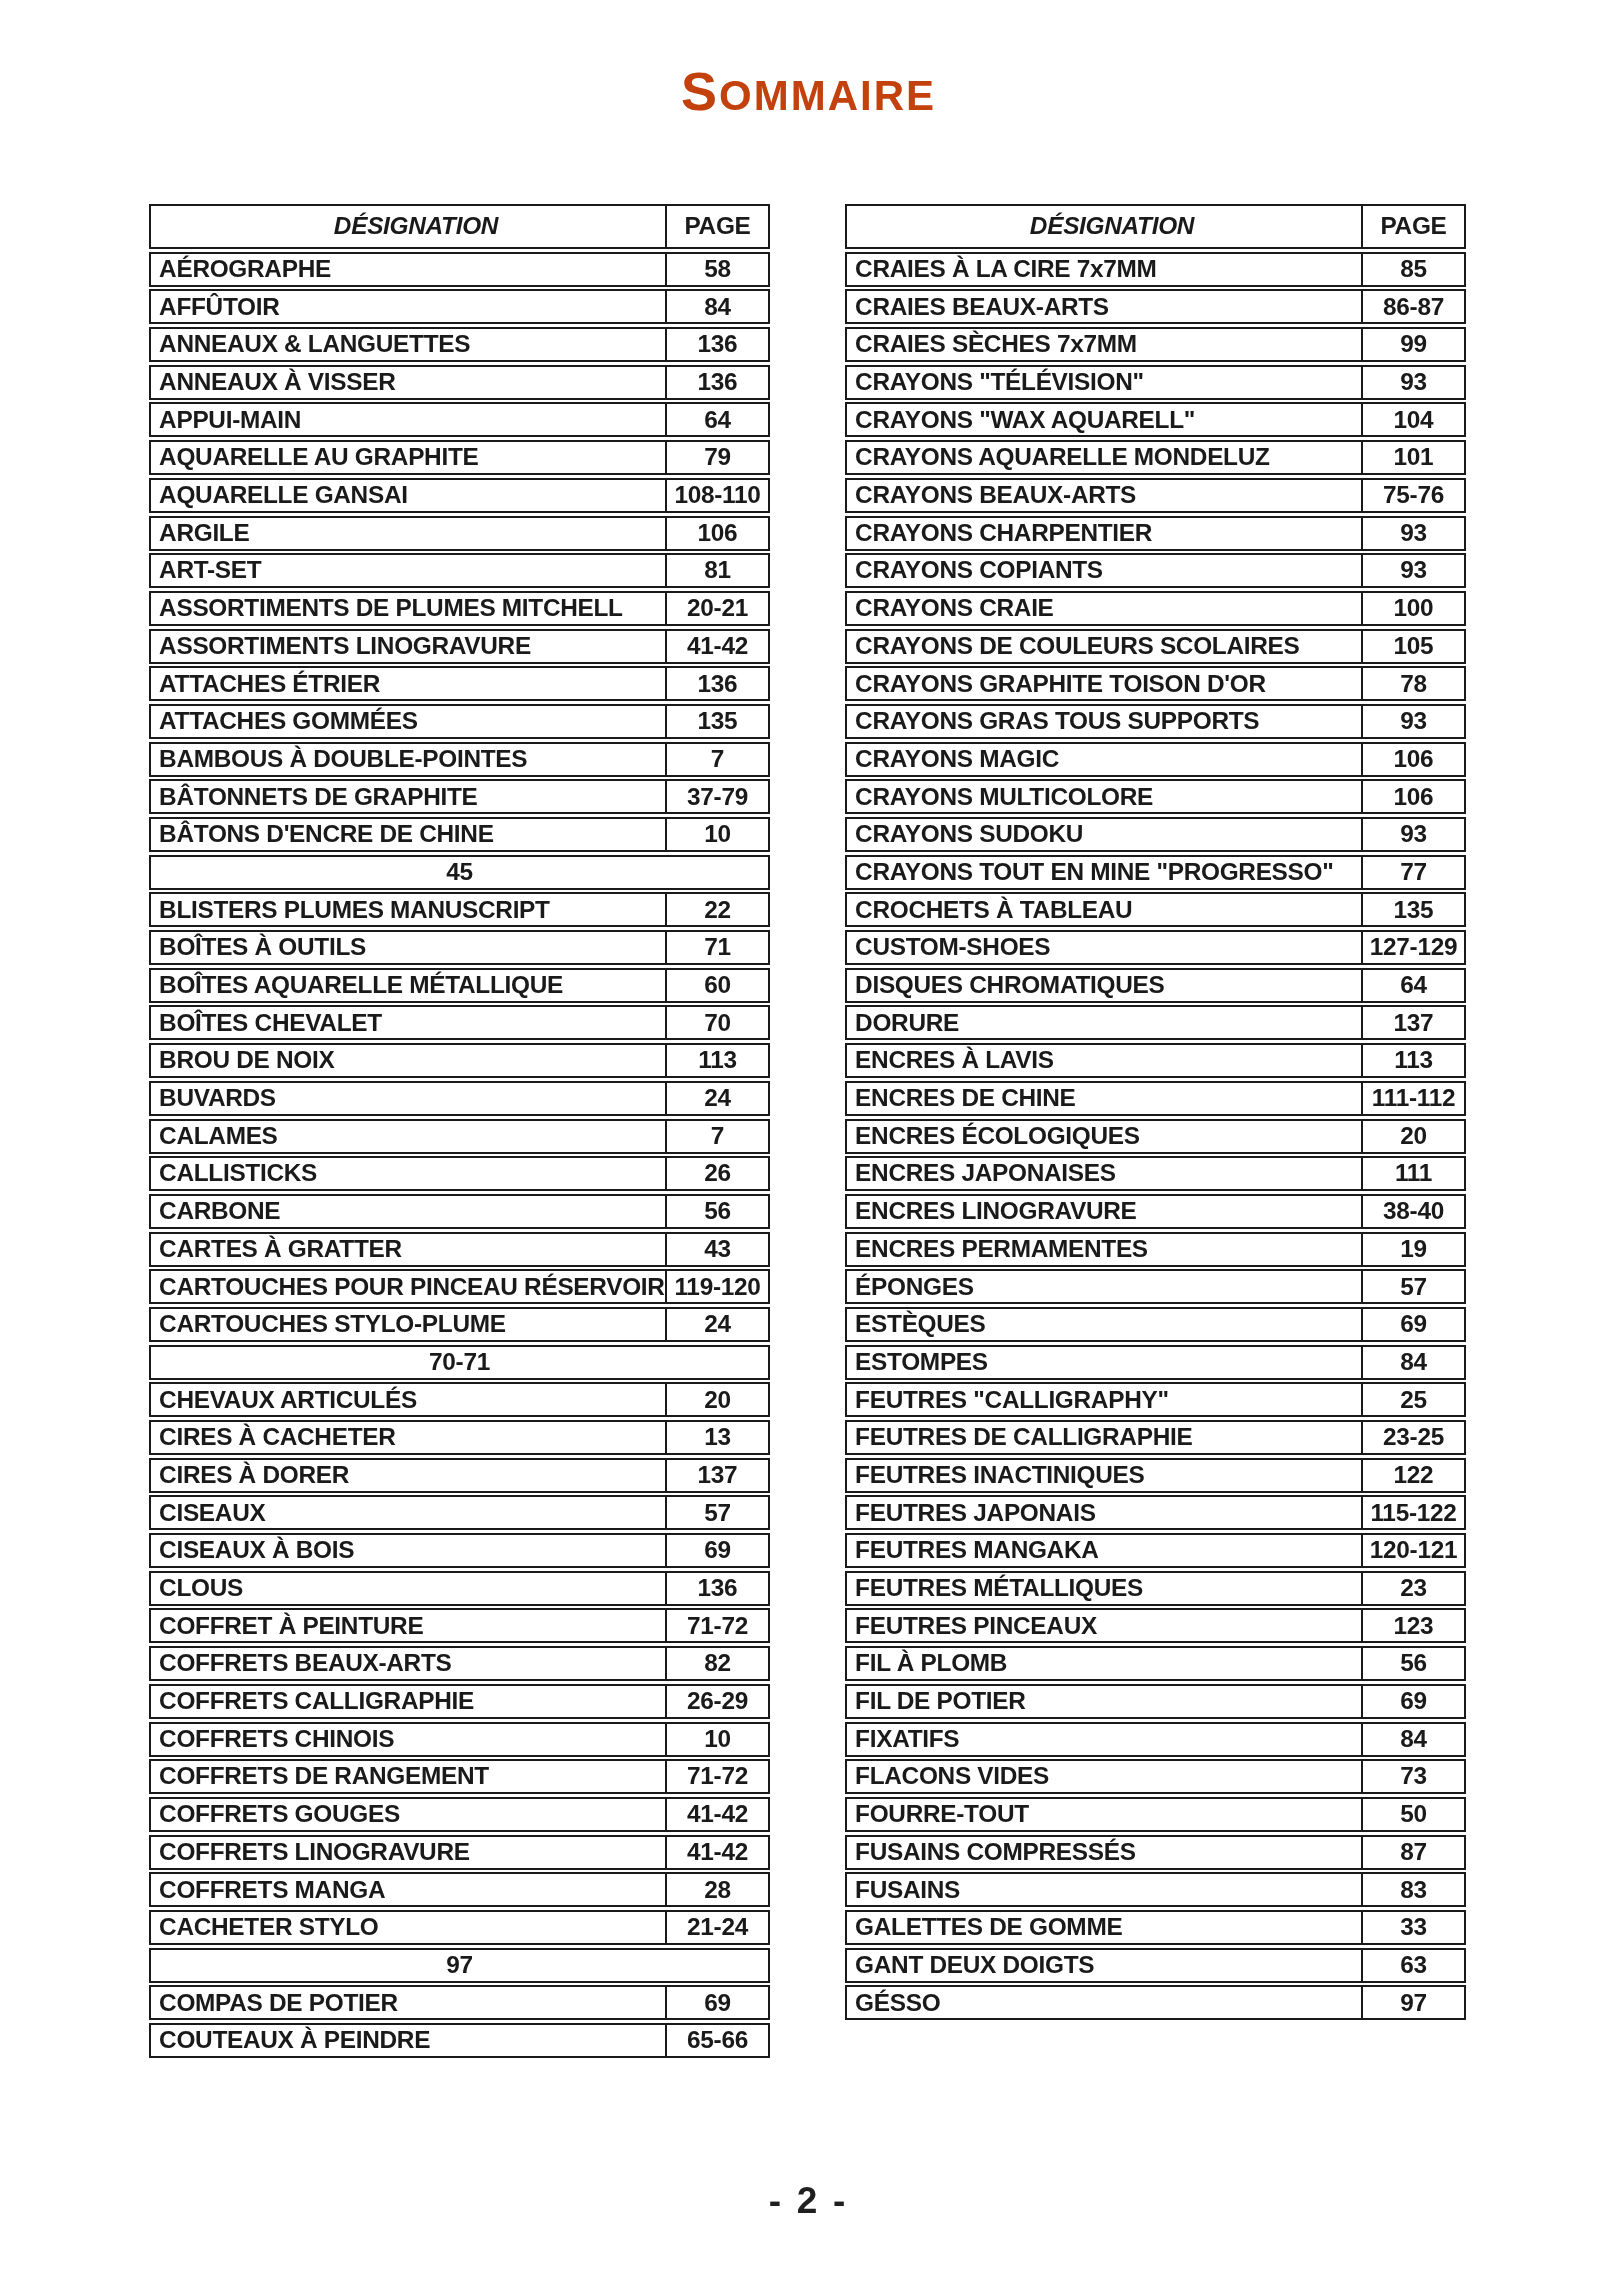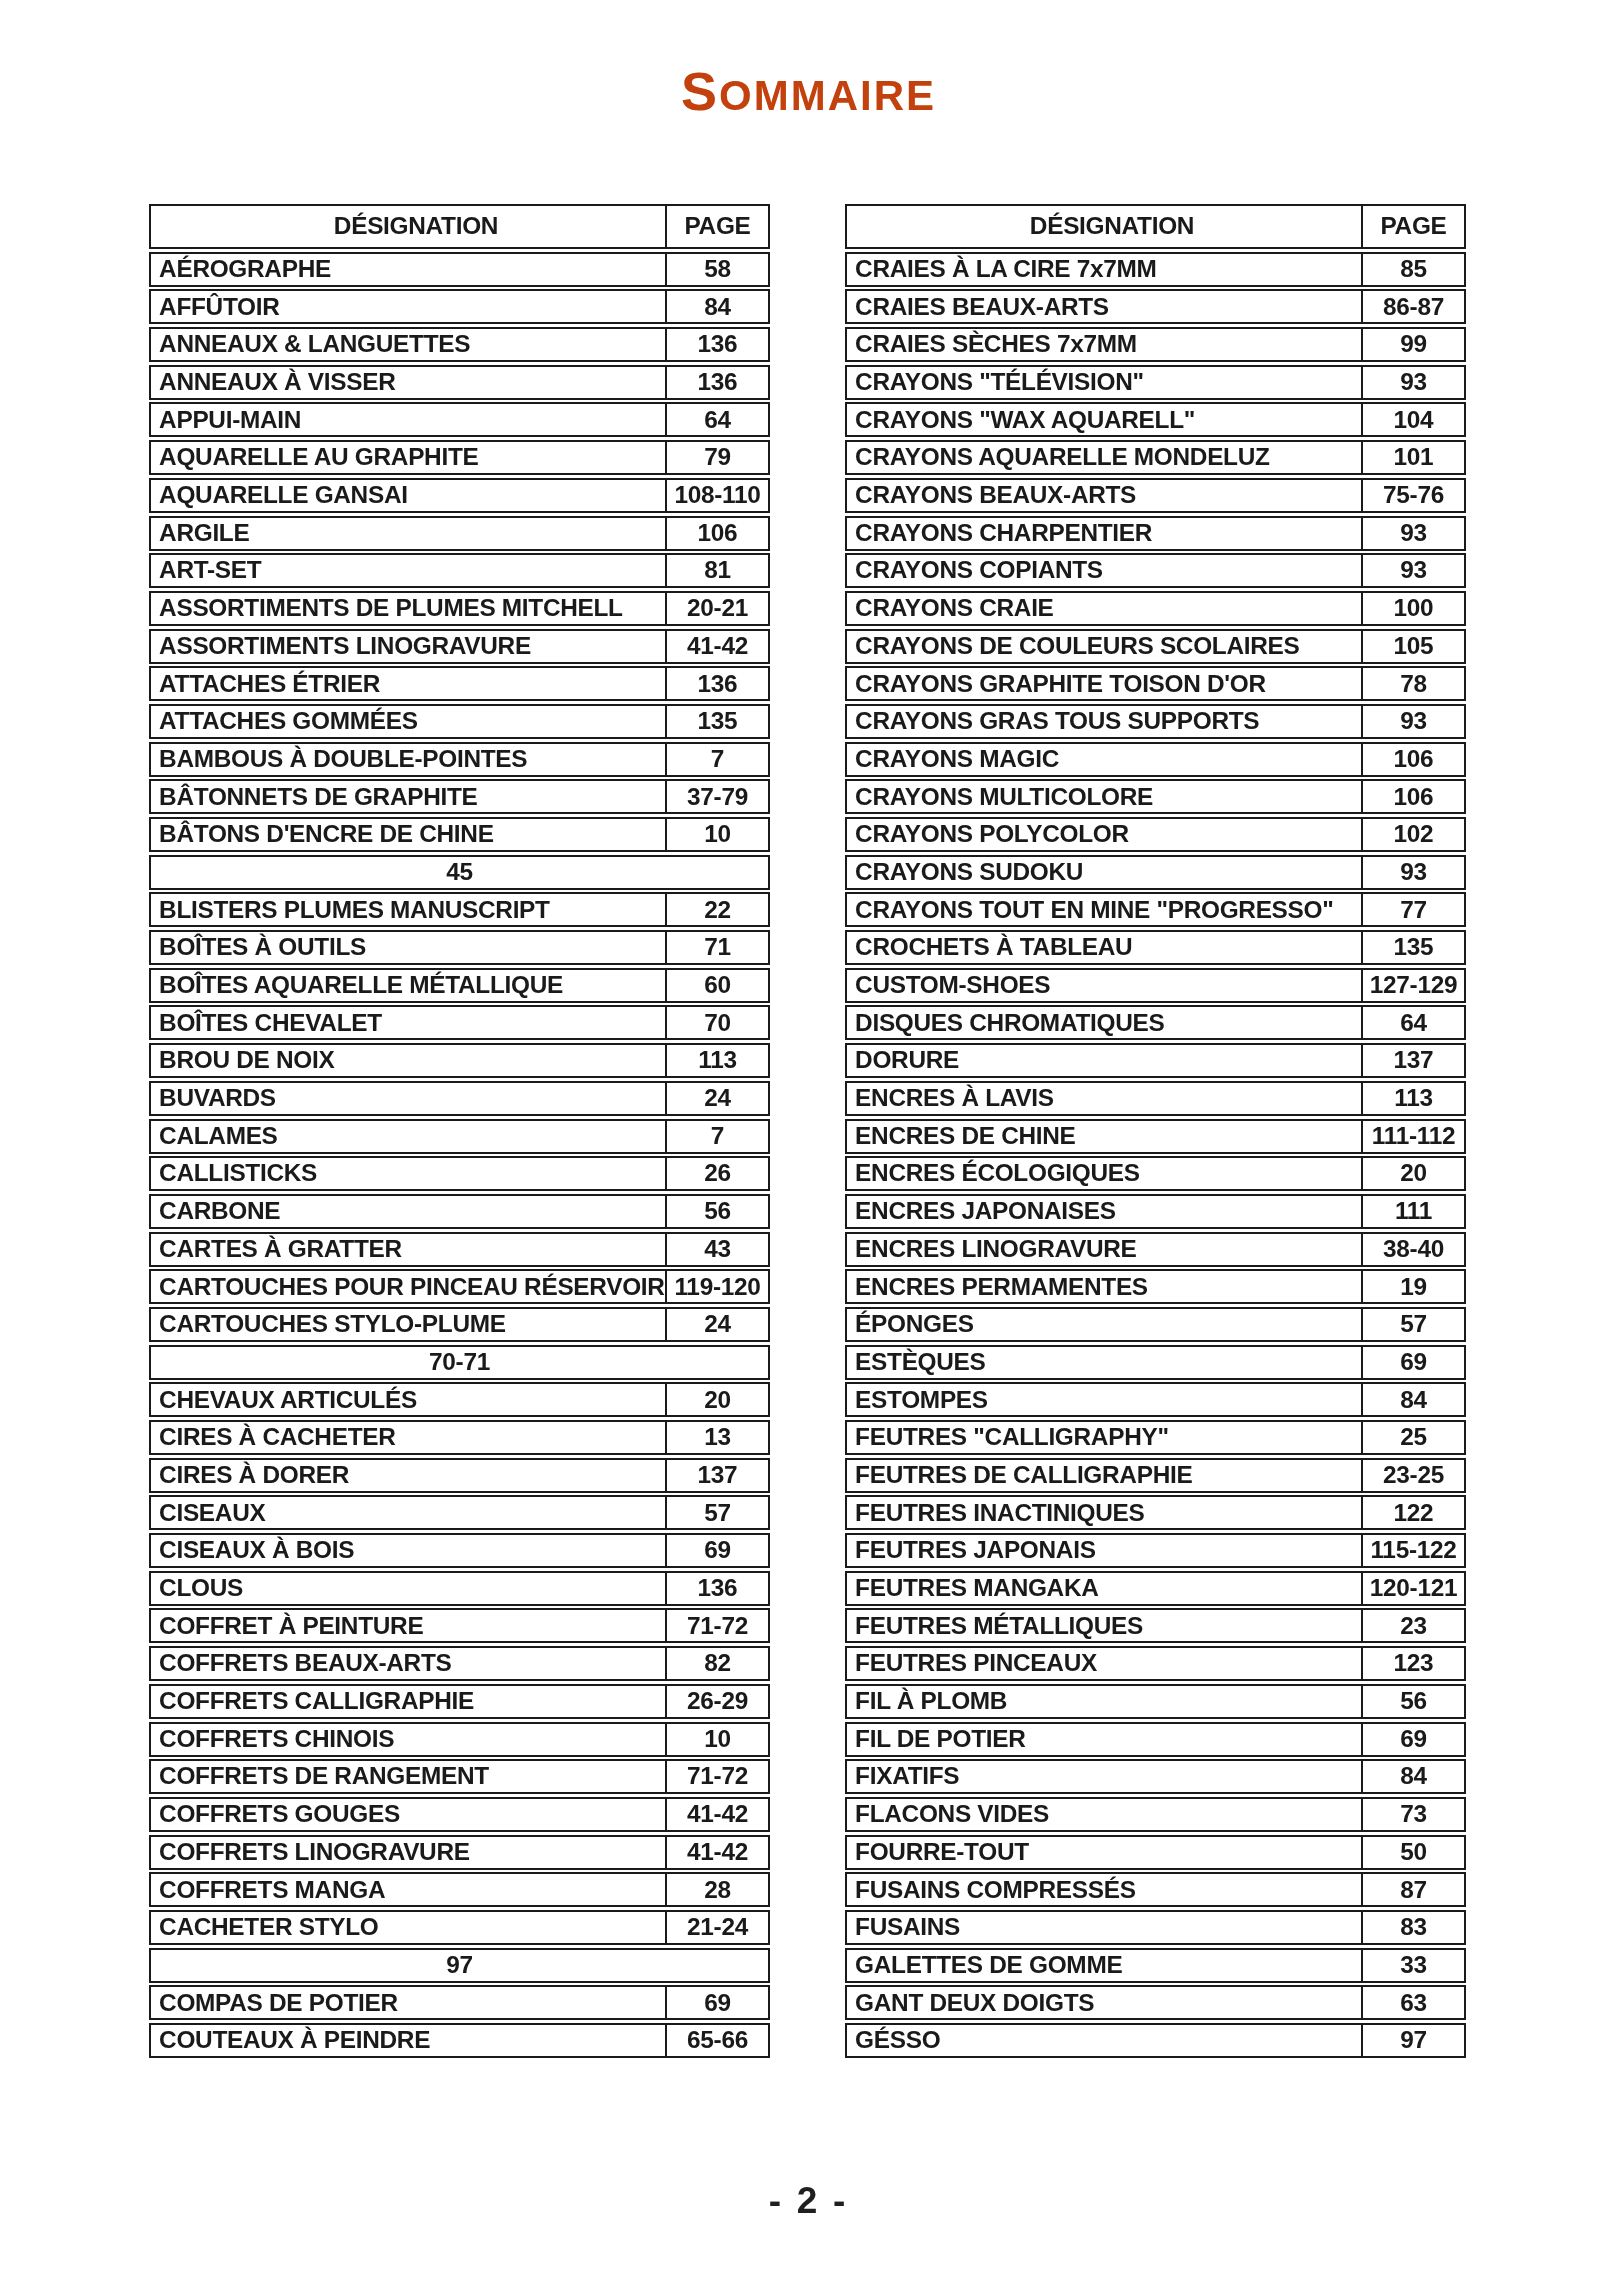--- a/index.html
+++ b/index.html
@@ -62,20 +62,21 @@
   .cell.designation {
     box-sizing: border-box;
     width: 516px;
     border-right: 2.7px solid #1a1a1a;
     padding-left: 8.1px;
     letter-spacing: -0.3px;
   }
   .row.header .cell.designation {
     justify-content: center;
     padding-left: 16px;
+    font-style: italic;
   }
   .cell.page {
     flex: 1;
     justify-content: center;
     letter-spacing: -0.3px;
   }
   .footer {
     position: absolute;
     top: 2180px;
     left: 0;
@@ -350,24 +351,20 @@
       </div>
       <div class="row">
         <span class="cell designation">CRAYONS MAGIC</span>
         <span class="cell page">106</span>
       </div>
       <div class="row">
         <span class="cell designation">CRAYONS MULTICOLORE</span>
         <span class="cell page">106</span>
       </div>
       <div class="row">
-        <span class="cell designation">CRAYONS POLYCOLOR</span>
-        <span class="cell page">102</span>
-      </div>
-      <div class="row">
         <span class="cell designation">CRAYONS SUDOKU</span>
         <span class="cell page">93</span>
       </div>
       <div class="row">
         <span class="cell designation">CRAYONS TOUT EN MINE "PROGRESSO"</span>
         <span class="cell page">77</span>
       </div>
       <div class="row">
         <span class="cell designation">CROCHETS À TABLEAU</span>
         <span class="cell page">135</span>

